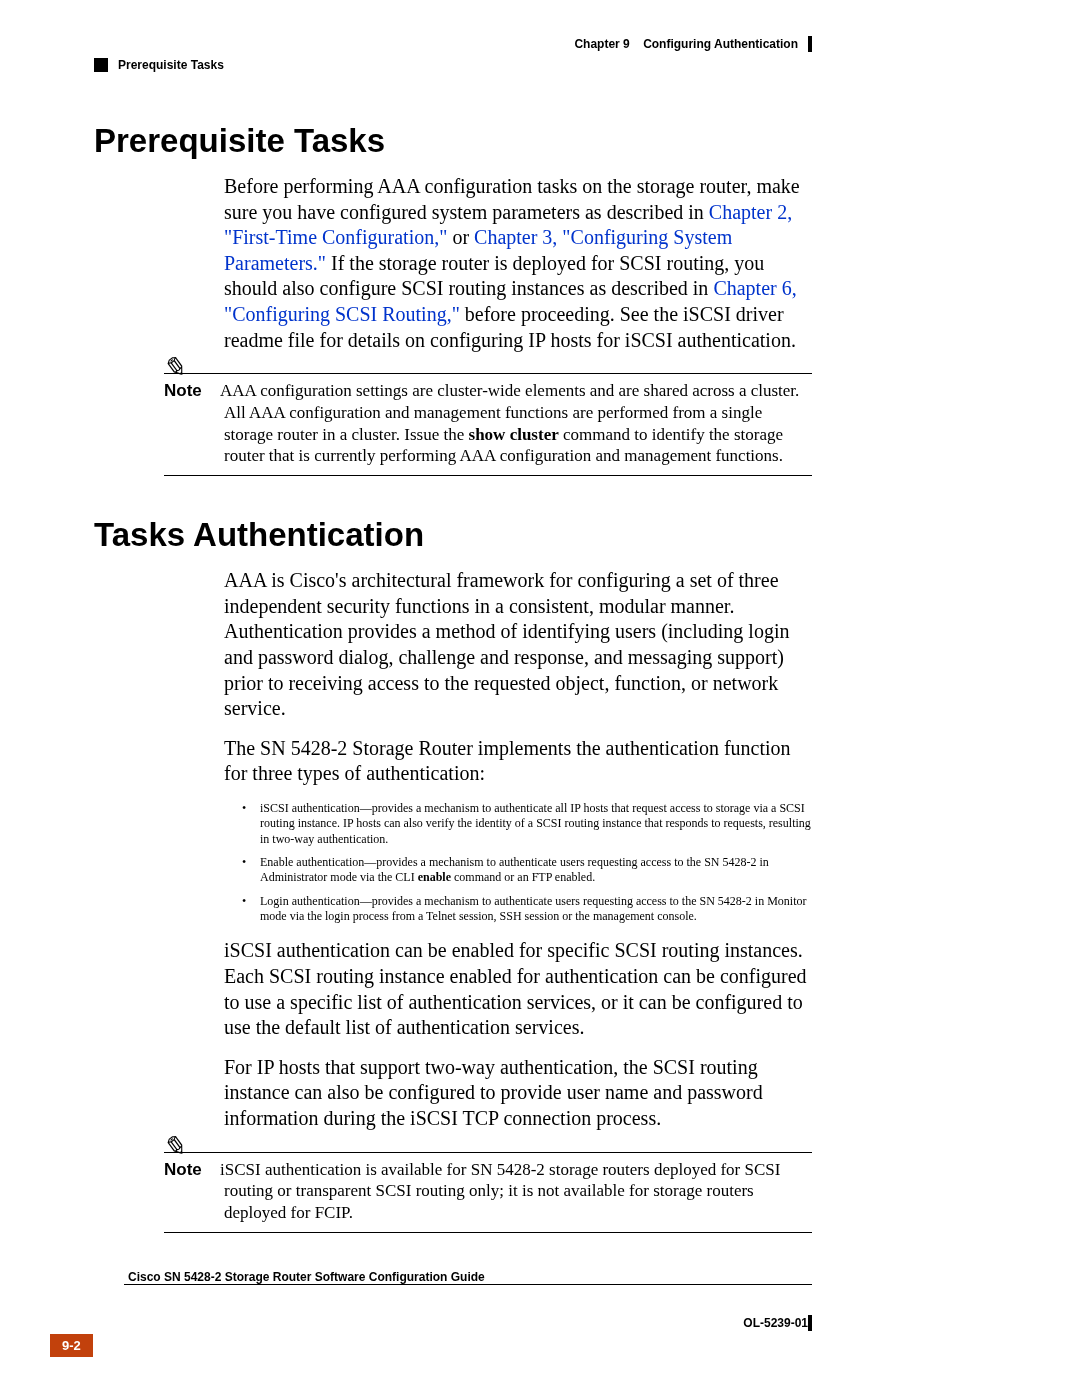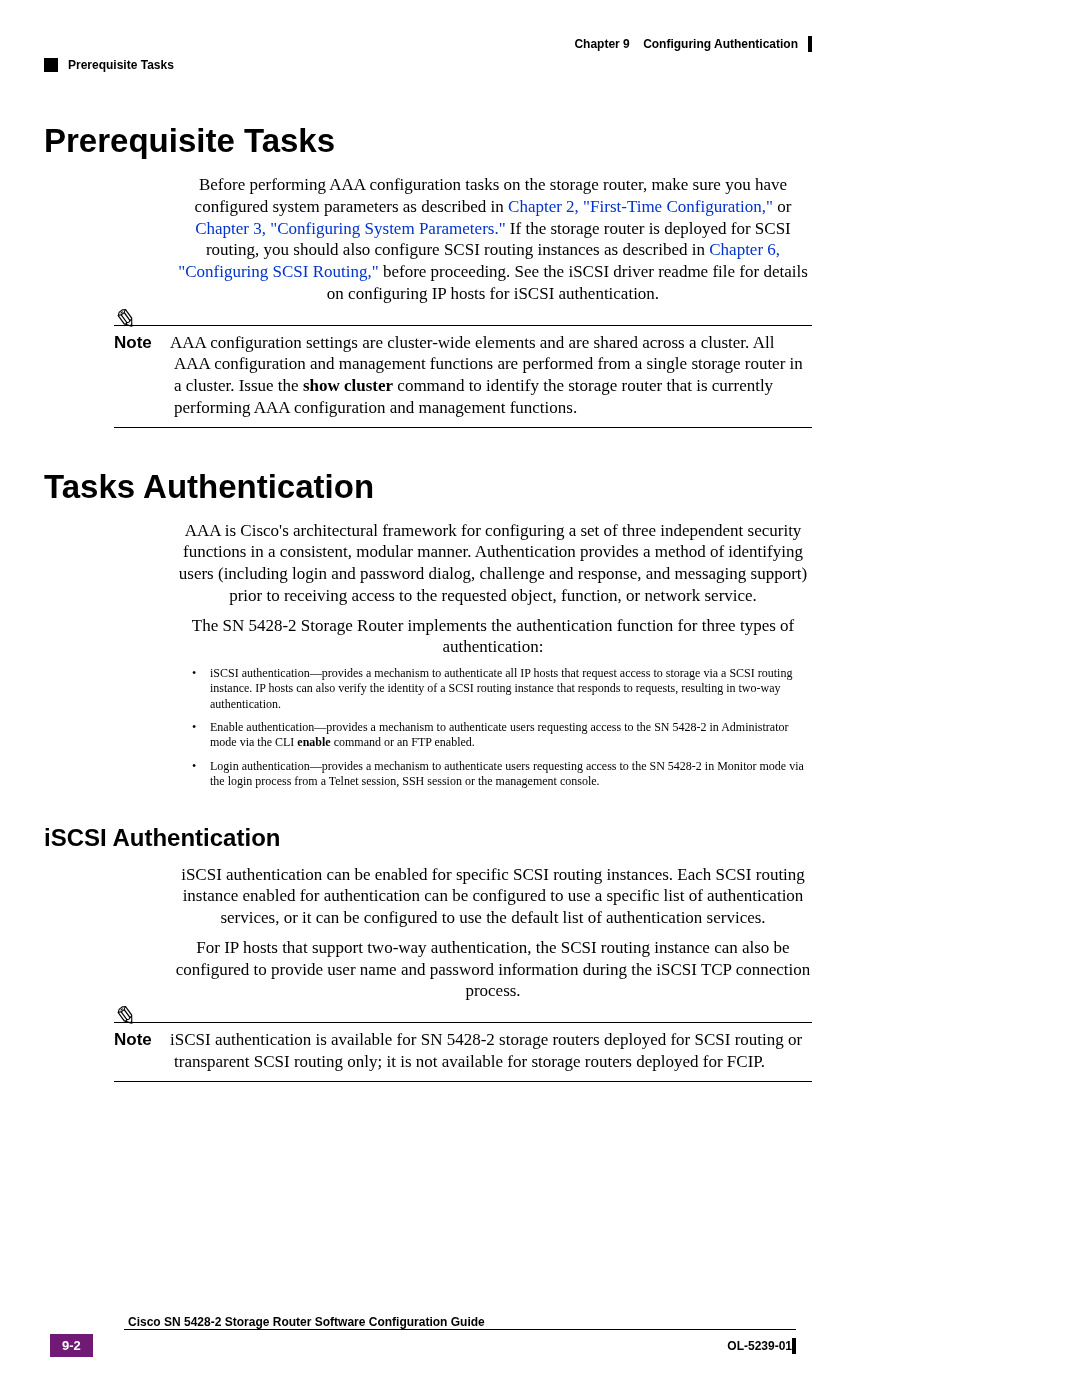--- a/index.html
+++ b/index.html
@@ -8,21 +8,21 @@
     background: #fff;
     font-family: "Times New Roman", Times, serif;
     color: #000;
     width: 1080px;
   }
   .page {
     width: 884px;
     height: 1397px;
     position: relative;
     box-sizing: border-box;
-    padding: 36px 72px 0 44px;
+    padding: 36px 72px 0 94px;
   }
   .running-header {
     font-family: Arial, Helvetica, sans-serif;
     font-weight: bold;
     font-size: 12px;
     display: flex;
     justify-content: space-between;
     align-items: center;
   }
   .running-header .right-block {
@@ -69,24 +69,23 @@
   h2.sub {
     font-family: Arial, Helvetica, sans-serif;
     font-weight: bold;
     font-size: 24px;
     margin: 34px 0 12px 0;
   }
   .body-indent {
     margin-left: 130px;
   }
   p {
-    font-size: 17px;
+    font-size: 20px;
     line-height: 1.28;
-    margin: 8px 0;
-    text-align: center;
+    margin: 14px 0;
   }
   a.link {
     color: #0033cc;
     text-decoration: none;
   }
   .note-block {
     position: relative;
     margin-top: 20px;
   }
   .note-icon {
@@ -138,47 +137,48 @@
     position: absolute;
     left: 0;
     top: 0;
   }
   .bold-inline { font-weight: bold; text-align: center; }
 
   .footer {
     position: absolute;
     bottom: 40px;
     left: 50px;
-    right: 88px;
+    right: 72px;
   }
   .footer-rule {
     border-top: 1.5px solid #000;
     margin-left: 74px;
   }
   .footer-row {
     display: flex;
     align-items: center;
     justify-content: space-between;
     margin-top: 4px;
   }
   .footer-title {
     font-family: Arial, Helvetica, sans-serif;
     font-weight: bold;
     font-size: 12px;
     margin-left: 78px;
     margin-top: 3px;
   }
   .page-badge {
-    background: #701a75;
+    background: #c2410c;
     color: #fff;
     font-family: Arial, Helvetica, sans-serif;
     font-weight: bold;
     font-size: 13px;
     padding: 4px 12px;
     display: inline-block;
+    margin-top: 45px;
   }
   .footer-right {
     display: flex;
     align-items: center;
     font-family: Arial, Helvetica, sans-serif;
     font-weight: bold;
     font-size: 12px;
   }
   .footer-right-bar {
     width: 4px;
@@ -234,21 +234,20 @@
       <p>The SN 5428-2 Storage Router implements the authentication function for three types of authentication:</p>
       <ul class="bullets">
         <li>iSCSI authentication—provides a mechanism to authenticate all IP hosts that request access to storage via a SCSI routing instance. IP hosts can also verify the identity of a SCSI routing instance that responds to requests, resulting in two-way authentication.</li>
         <li>
           <span>Enable authentication—provides a mechanism to authenticate users requesting access to the SN 5428-2 in Administrator mode via the CLI </span><span class="bold-inline">enable</span><span> command or an FTP enabled.</span>
         </li>
         <li>Login authentication—provides a mechanism to authenticate users requesting access to the SN 5428-2 in Monitor mode via the login process from a Telnet session, SSH session or the management console.</li>
       </ul>
     </div>
 
-    <h2 class="sub">iSCSI Authentication</h2>
 
     <div class="body-indent">
       <p>iSCSI authentication can be enabled for specific SCSI routing instances. Each SCSI routing instance enabled for authentication can be configured to use a specific list of authentication services, or it can be configured to use the default list of authentication services.</p>
       <p>For IP hosts that support two-way authentication, the SCSI routing instance can also be configured to provide user name and password information during the iSCSI TCP connection process.</p>
 
       <div class="note-block">
         <div class="note-icon">✎</div>
         <div class="note-rule-top"></div>
         <div class="note-text">
           <span class="note-label">Note</span><span>iSCSI authentication is available for SN 5428-2 storage routers deployed for SCSI routing or transparent SCSI routing only; it is not available for storage routers deployed for FCIP.</span>

